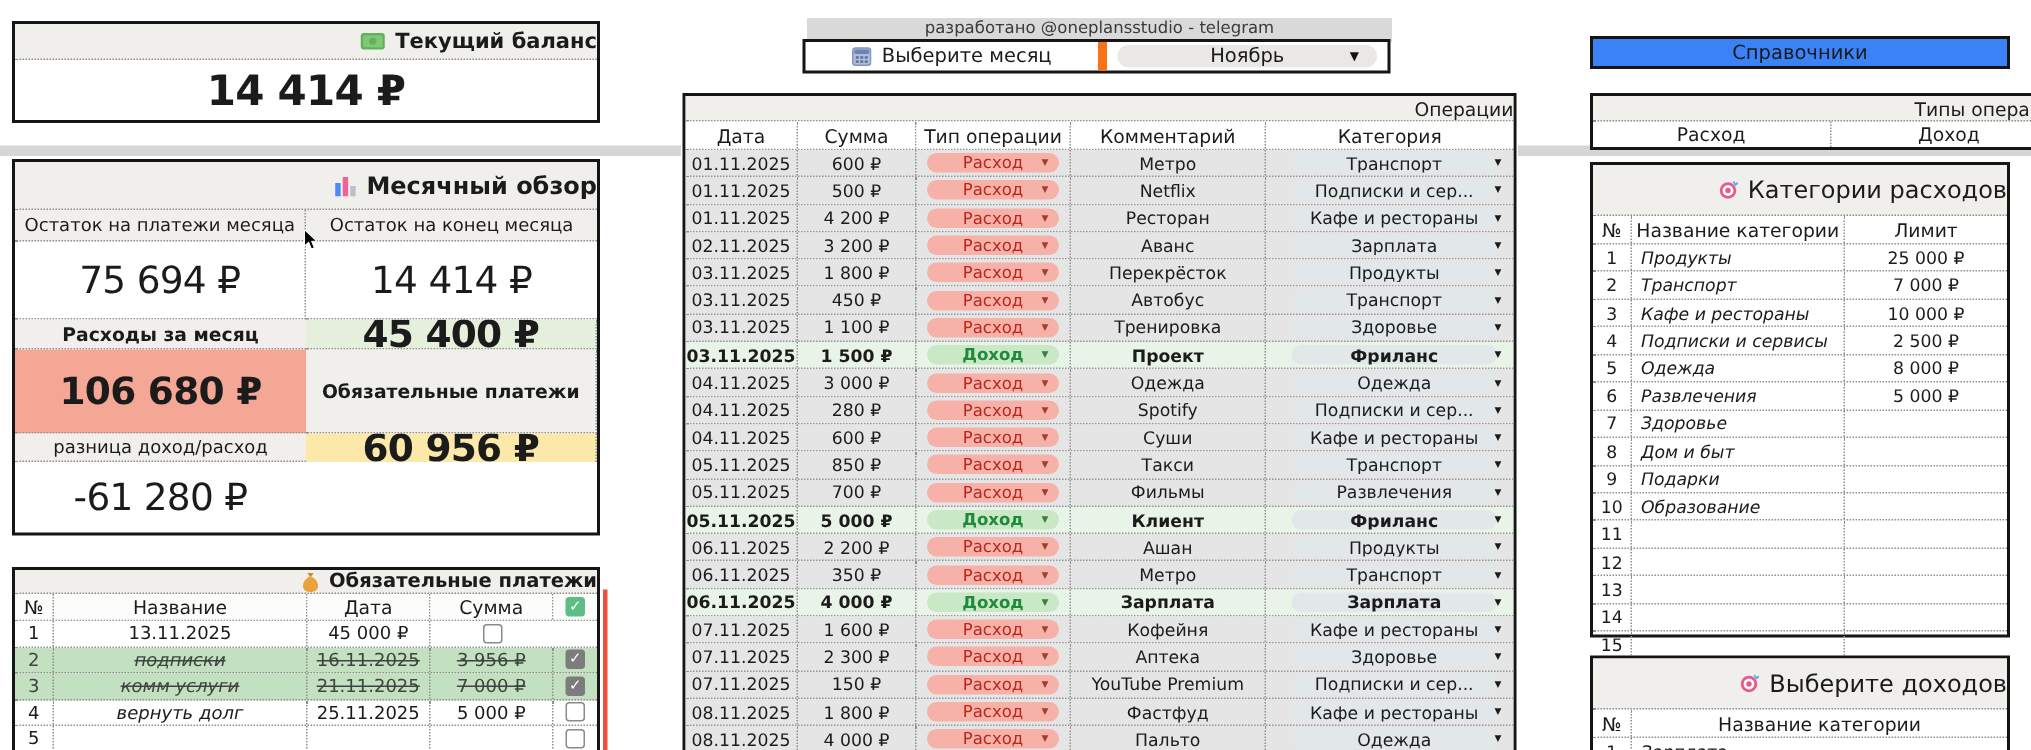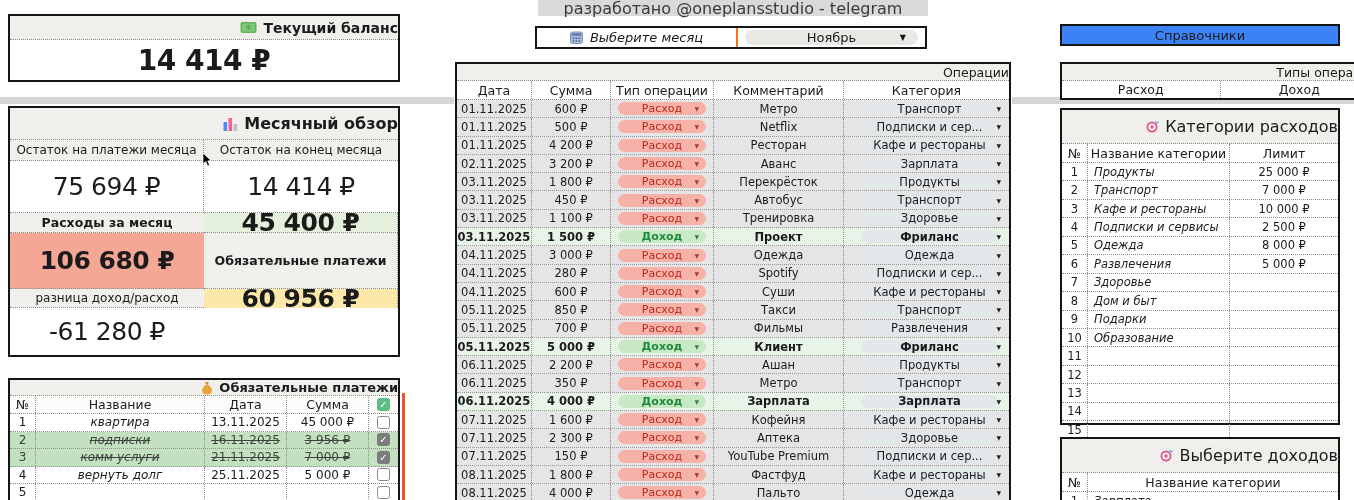--- a/index.html
+++ b/index.html
@@ -9,22 +9,22 @@
 
   .band { position:absolute; height:7px; background:#d6d6d6; z-index:0; }
   .card { position:absolute; background:#fff; border:2px solid #151515; z-index:1; }
   .hdr { background:#f0efec; display:flex; align-items:center; justify-content:flex-end; gap:6px;
          border-bottom:1px dotted #8f8f8f; }
   .dot-r { border-right:1px dotted #8f8f8f; }
   .dot-b { border-bottom:1px dotted #8f8f8f; }
   .cell { display:flex; align-items:center; justify-content:center; overflow:hidden; white-space:nowrap; }
 
   
-  #top-bar { position:absolute; left:538px; top:0; width:390px; height:16px; background:#d9d9d9;
-             font-size:16px; color:#3a3a3a; display:flex; align-items:center; justify-content:center; }
+  #top-bar { position:absolute; left:538px; top:12px; width:390px; height:16px; background:#d9d9d9;
+             font-size:11px; color:#3a3a3a; display:flex; justify-content:center; }
 
   
   #balance-card { left:8px; top:14px; width:392px; height:68px; }
   #balance-card .hdr { height:24px; font-size:14px; font-weight:700; }
   #balance-value { height:40px; font-size:28px; font-weight:700; letter-spacing:-0.5px; }
 
   #overview-card { left:8px; top:106px; width:392px; height:251px; display:grid;
                    grid-template-columns:1fr 1fr;
                    grid-template-rows:32px 21px 52px 20px 56px 19px 1fr; }
   #overview-card .hdr.title { grid-column:1 / 3; font-size:16px; font-weight:700; }
@@ -51,21 +51,21 @@
   .checkbox.green { background:#5cbd85; border-color:#5cbd85; }
   .pay-row.done .checkbox { background:#7c7c7c; border-color:#7c7c7c; }
   .checkbox::after { content:""; }
   .checkbox.green::after, .pay-row.done .checkbox::after { content:"\2713"; }
 
   #red-line { position:absolute; left:402px; top:393px; width:3px; height:107px; background:#f04f38; z-index:2; }
 
   
   #month-box { left:535px; top:26px; width:392px; height:23px; display:flex; }
   #month-box .left { width:201px; display:flex; align-items:center; justify-content:center; gap:7px;
-                     font-size:13px; border-right:2px solid #f97316;font-style:italic; }
+                     font-size:13px; border-right:6px solid #f97316; }
   #month-box .right { flex:1; display:flex; align-items:center; }
   #month-pill { position:relative; flex:1; margin:2px 7px; height:15px; border-radius:10px; background:#e9e8e5;
                 display:flex; align-items:center; justify-content:center; font-size:13px; }
   #month-pill .arr { position:absolute; right:12px; font-size:8px; color:#111; }
 
   
   #operations-card { left:455px; top:62px; width:556px; height:444px; overflow:hidden; }
   #operations-card .hdr { height:17px; font-size:12.5px; }
   .op-head { display:grid; grid-template-columns:75px 79px 103px 130px 1fr; border-bottom:1px dotted #8f8f8f; }
   .op-head .cell { height:18px; font-size:12.5px; background:#fff; }
@@ -171,21 +171,20 @@
       <div class="cell dot-r">Дата</div>
       <div class="cell dot-r">Сумма</div>
       <div class="cell">
         <span class="checkbox green"></span>
       </div>
     </div>
     <div>
 
         <div class="pay-row">
           <div class="cell dot-r nodeco">1</div>
-          <div class="cell dot-r name">квартира</div>
           <div class="cell dot-r">13.11.2025</div>
           <div class="cell dot-r">45 000 ₽</div>
           <div class="cell nodeco">
             <span class="checkbox"></span>
           </div>
         </div>
 
         <div class="pay-row done">
           <div class="cell dot-r nodeco">2</div>
           <div class="cell dot-r name">подписки</div>

